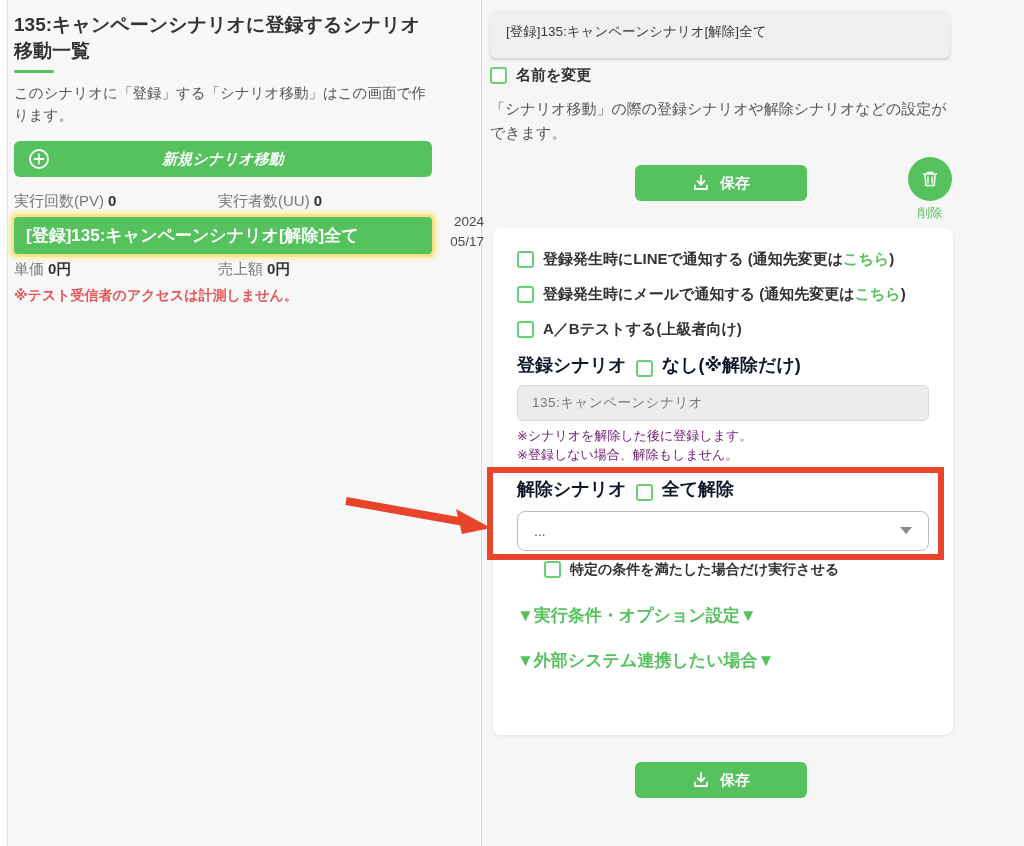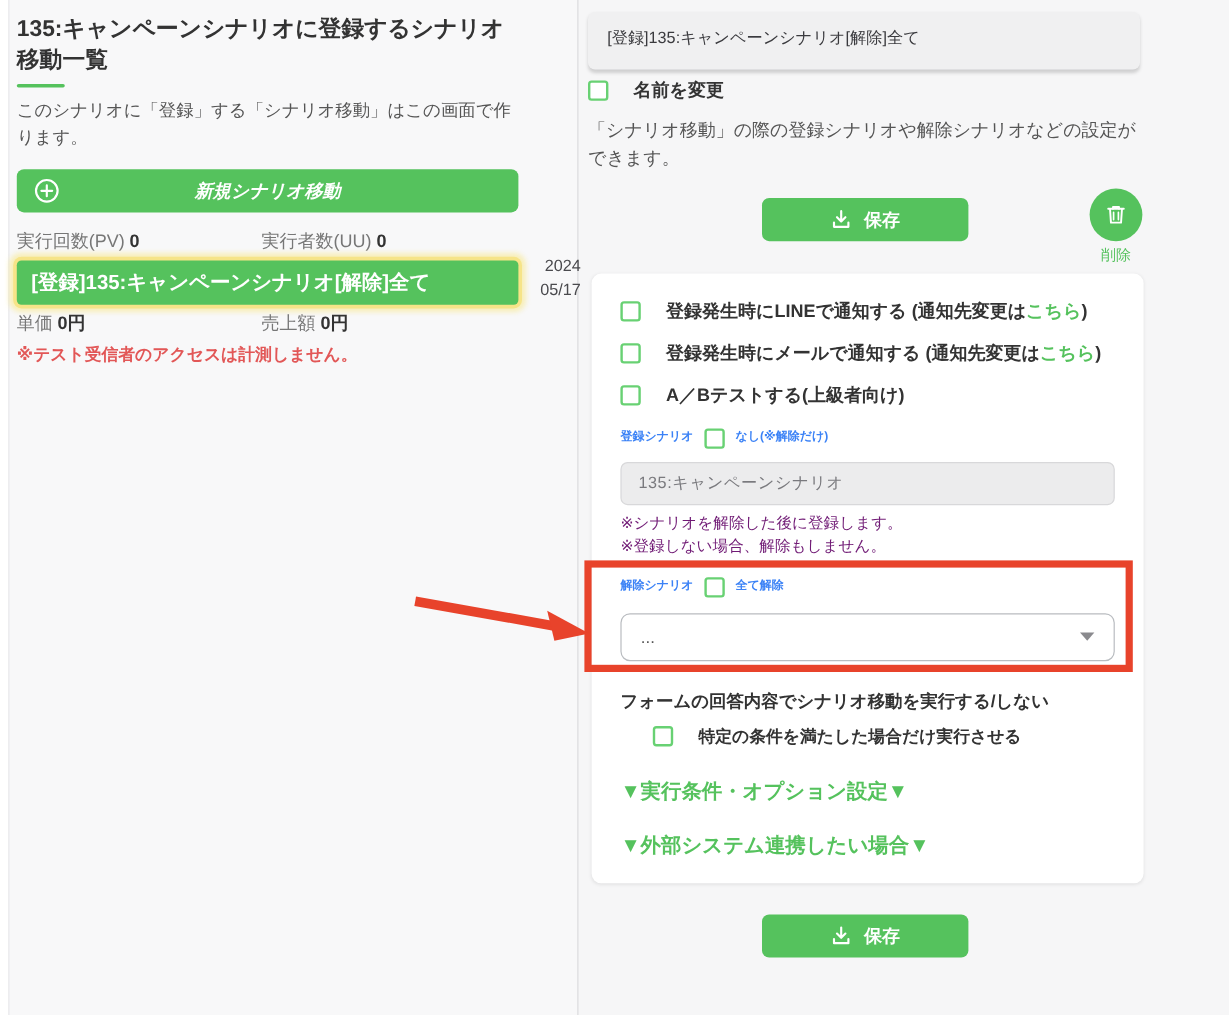--- a/index.html
+++ b/index.html
@@ -37,21 +37,21 @@
   .lp-date { position:absolute; left:426px; top:212px; width:50px; text-align:right; font-size:13.5px; color:#4a4a4e; line-height:1.45; }
   .lp-warning { position:absolute; left:6px; top:287px; font-size:14px; font-weight:700; color:#e25757; }
 
   
   .right-panel { position:absolute; left:482px; top:0; width:542px; height:846px; }
   .rp-header {
     position:absolute; left:8px; top:10px; width:460px; height:48px;
     background:#f0f0f1; border-radius:6px; box-shadow:0 2px 3px rgba(0,0,0,.16);
     padding:13px 16px; font-size:13.5px; font-weight:500; color:#3a3a3e;
   }
-  .cb-row { display:flex; align-items:center; gap:21px; }
+  .cb-row { display:flex; align-items:center; gap:9px; }
   .cb {
     width:17px; height:17px; background:#fff; border:2px solid #68d173; border-radius:3px;
     display:inline-block; flex:0 0 auto; cursor:pointer;
   }
   .rp-rename { position:absolute; left:8px; top:66px; font-size:15px; font-weight:700; color:#333; }
   .rp-desc { position:absolute; left:8px; top:97px; width:472px; font-size:15px; color:#555; line-height:1.6; }
   .rp-save-top { position:absolute; left:153px; top:165px; width:172px; height:36px; font-size:15px; }
   .save-icon { display:inline-flex; }
   .rp-delete { position:absolute; left:424px; top:157px; width:48px; text-align:center; cursor:pointer; }
   .rp-delete .circle {
@@ -60,21 +60,21 @@
   }
   .rp-delete .dlabel { margin-top:4px; font-size:12.5px; color:#55c25d; }
 
   .rp-card {
     position:absolute; left:11px; top:228px; width:460px; min-height:507px;
     background:#fff; border-radius:8px; box-shadow:0 1px 3px rgba(0,0,0,.08);
     padding:21px 24px 20px 24px;
   }
   .card-row { font-size:15px; font-weight:700; color:#333; margin-bottom:15px; height:20px; }
   .green-link { color:#55c25d; cursor:pointer; font-weight:700; }
-  .sec-heading { display:flex; align-items:flex-start; gap:9px; font-size:10px; font-weight:700; color:#3b82f6; height:20px; }
+  .sec-heading { display:flex; align-items:flex-end; gap:9px; font-size:18px; font-weight:700; color:#0f172a; height:20px; }
   .mt-register { margin-top:18px; }
   .register-field {
     margin-top:8px; height:36px; background:#ececed; border:1px solid #d8d8da; border-radius:6px;
     display:flex; align-items:center; padding:0 14px; font-size:13.5px; color:#7a7a7e; letter-spacing:.5px;
   }
   .notes { margin-top:6px; font-size:13px; color:#701a75; line-height:1.45; }
   .mt-unregister { margin-top:16px; }
   .dropdown {
     margin-top:10px; height:40px; background:#fff; border:1px solid #b9bcc0; border-radius:8px;
     display:flex; align-items:center; justify-content:space-between; padding:0 16px; cursor:pointer;
@@ -208,21 +208,20 @@
       <span>解除シナリオ</span>
       <span class="cb"></span>
       <span>全て解除</span>
     </div>
 
     <div class="dropdown">
       <span class="value">...</span>
       <span class="caret-down"></span>
     </div>
 
-    <div class="form-heading">フォームの回答内容でシナリオ移動を実行する/しない</div>
 
     <div class="form-cond cb-row">
       <span class="cb"></span>
       <span>特定の条件を満たした場合だけ実行させる</span>
     </div>
 
     <div class="toggle-link mt-toggle1">▼実行条件・オプション設定▼</div>
     <div class="toggle-link mt-toggle2">▼外部システム連携したい場合▼</div>
   </div>
 

